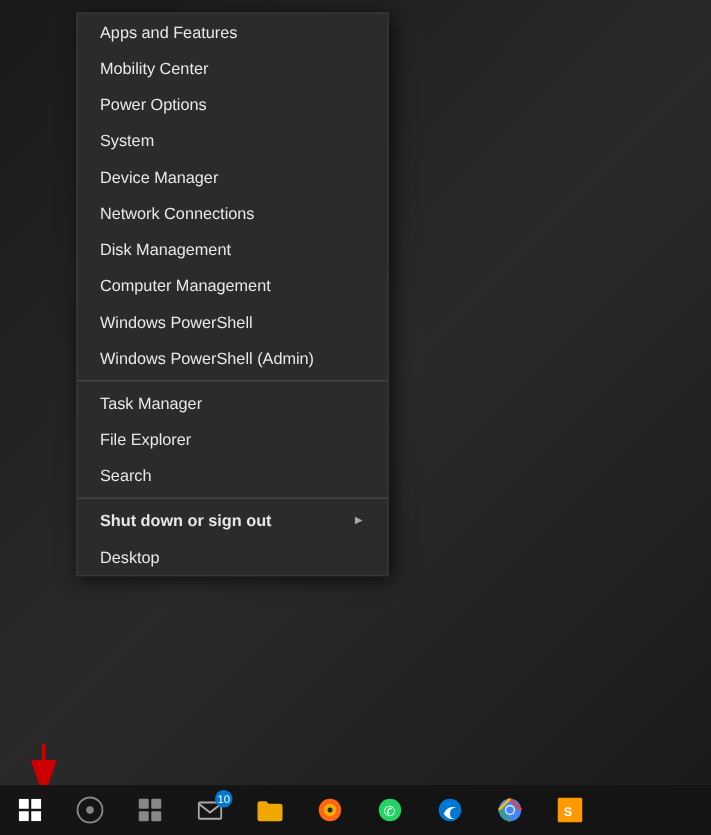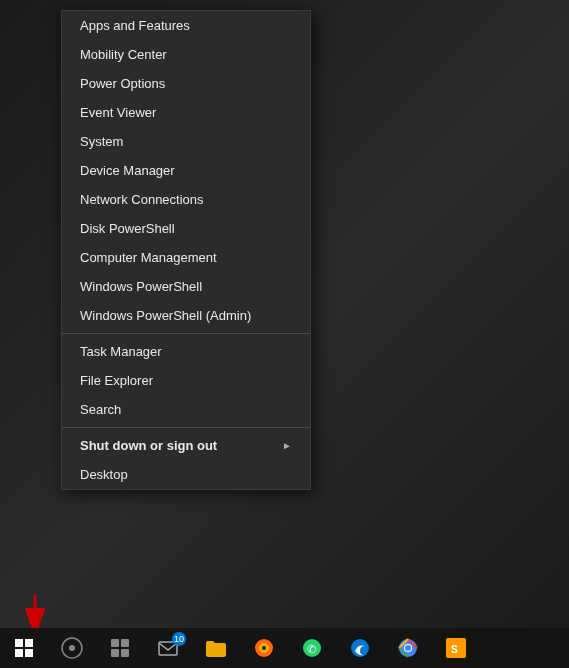--- a/index.html
+++ b/index.html
@@ -119,33 +119,30 @@
     <div class="menu-item">
       <span>Apps and Features</span>
     </div>
     <div class="menu-item">
       <span>Mobility Center</span>
     </div>
     <div class="menu-item">
       <span>Power Options</span>
     </div>
     <div class="menu-item">
-      <span>Event Viewer</span>
-    </div>
-    <div class="menu-item">
       <span>System</span>
     </div>
     <div class="menu-item">
       <span>Device Manager</span>
     </div>
     <div class="menu-item">
       <span>Network Connections</span>
     </div>
     <div class="menu-item">
-      <span>Disk PowerShell</span>
+      <span>Disk Management</span>
     </div>
     <div class="menu-item">
       <span>Computer Management</span>
     </div>
     <div class="menu-item">
       <span>Windows PowerShell</span>
     </div>
     <div class="menu-item powershell-admin-row" style="position:relative;">
       <span>Windows PowerShell (Admin)</span>
     </div>

